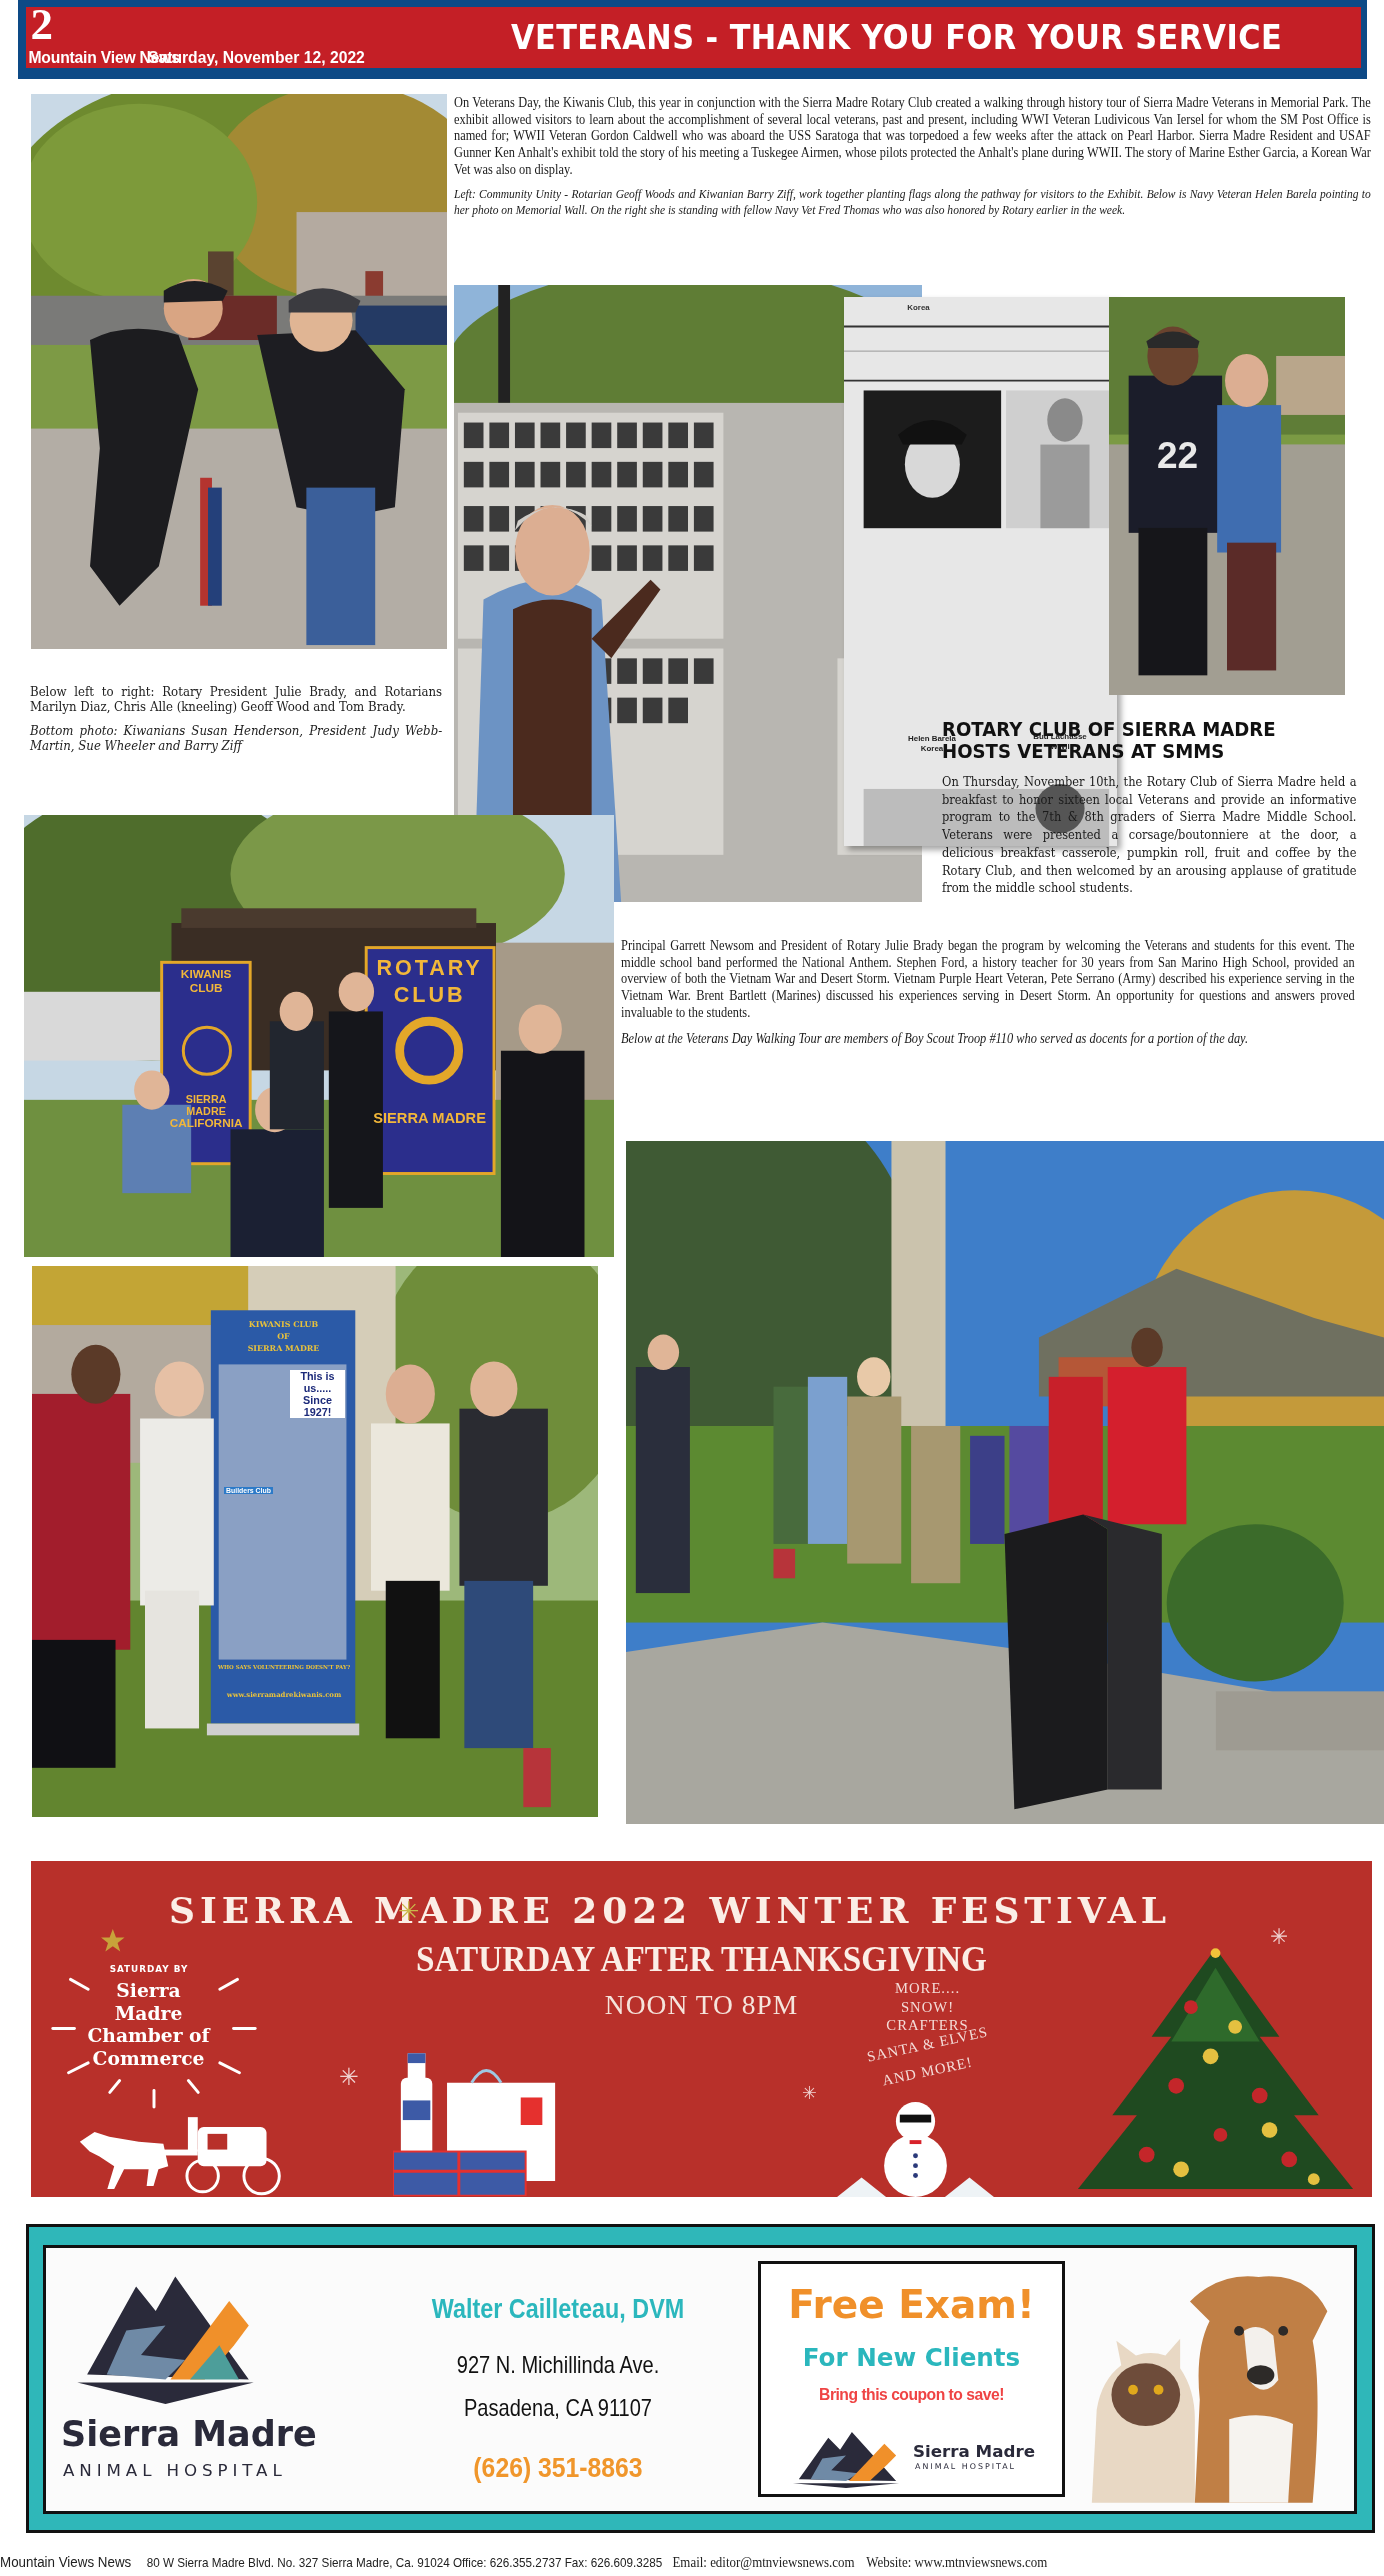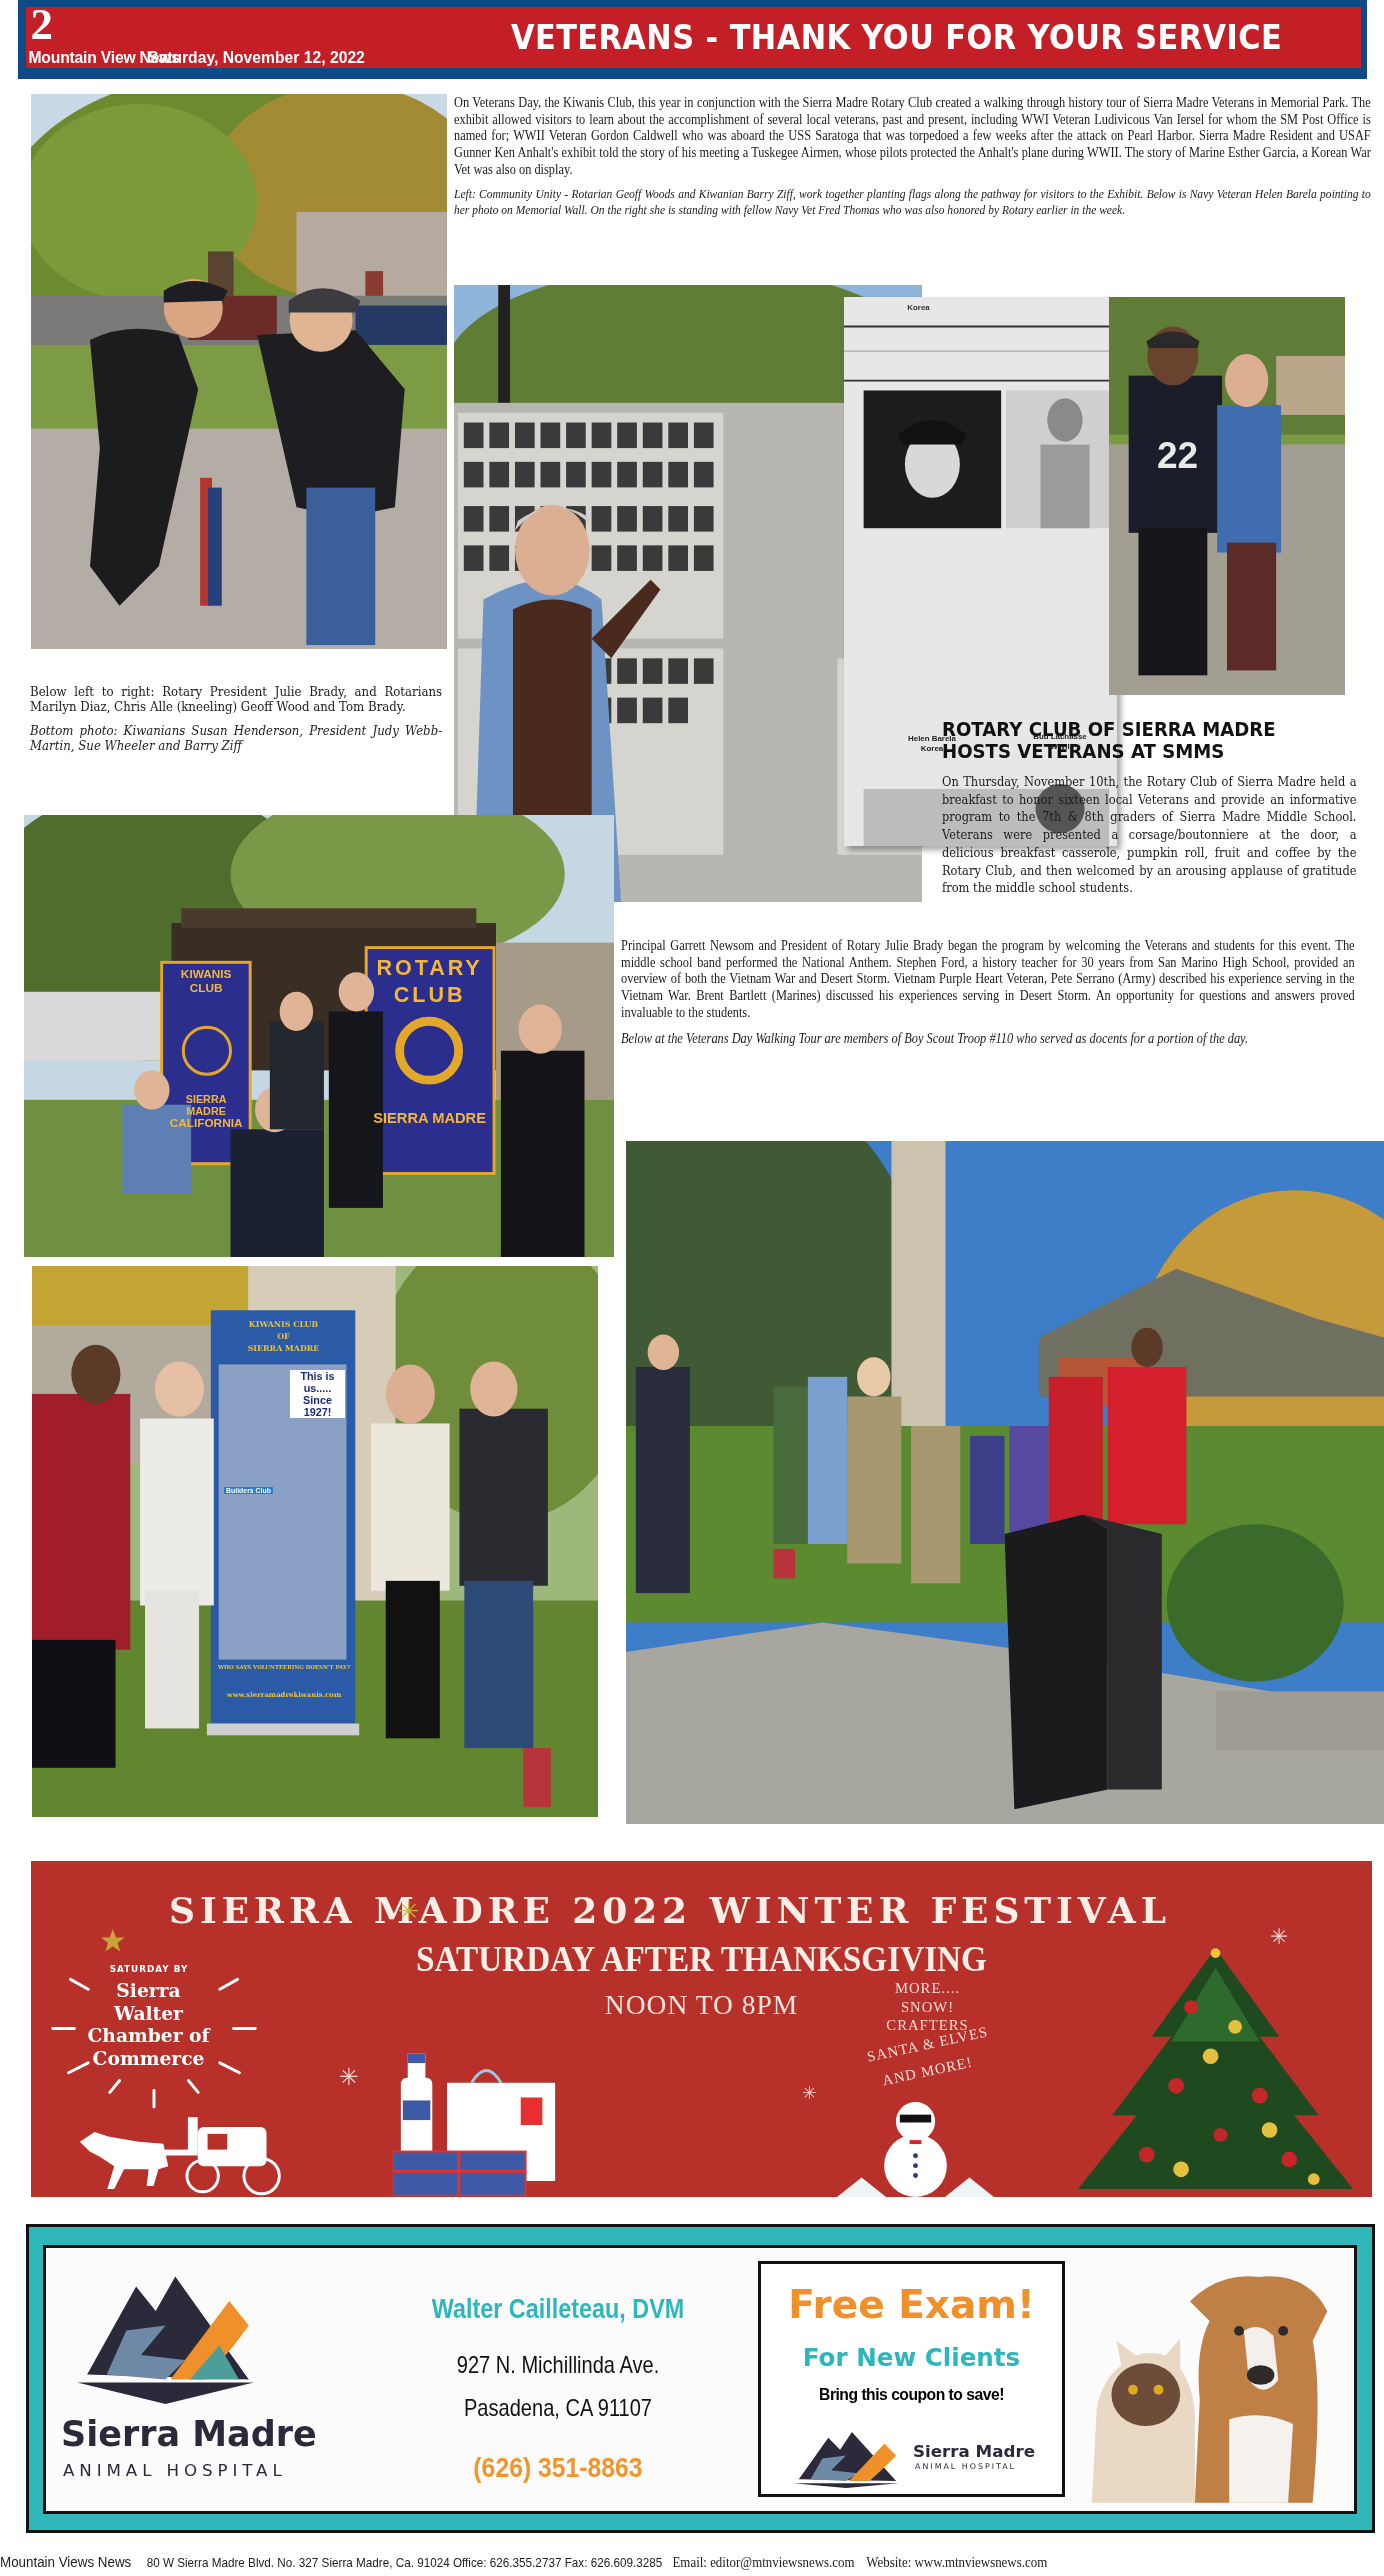--- a/index.html
+++ b/index.html
@@ -42,21 +42,21 @@
   .ad-outer { left: 25.6px; top: 2224px; width: 1349px; height: 309px; background: #2fb7b9; border: 3.9px solid #111; }
   .ad-inner { left: 43px; top: 2245px; width: 1314px; height: 269px; background: #fbfbfb; border: 3.9px solid #111; }
   .ad-logo-name { left: 61px; top: 2414px; font-family: "DejaVu Sans", sans-serif; font-weight: bold; font-size: 35px; color: #2a2a3a; }
   .ad-logo-sub { left: 63px; top: 2460px; font-family: "DejaVu Sans", sans-serif; font-size: 16.7px; letter-spacing: 4.9px; color: #2a2a3a; }
   .ad-dvm { left: 391px; top: 2293px; width: 334px; text-align: center; font-family: "Liberation Sans", sans-serif; font-weight: bold; font-size: 27.5px; color: #2bb7bd; transform: scaleX(0.85); }
   .ad-addr { left: 391px; width: 334px; text-align: center; font-family: "Liberation Sans", sans-serif; font-size: 23.6px; color: #111; transform: scaleX(0.85); }
   .ad-phone { left: 391px; top: 2452px; width: 334px; text-align: center; font-family: "Liberation Sans", sans-serif; font-weight: bold; font-size: 27.5px; color: #f0962b; transform: scaleX(0.9); }
   .coupon { left: 758px; top: 2261px; width: 307px; height: 236px; background: #fff; border: 3.9px solid #111; }
   .coupon-free { left: 0; top: 17.7px; width: 100%; text-align: center; font-family: "DejaVu Sans", sans-serif; font-weight: bold; font-size: 39px; color: #f0902a; }
   .coupon-new { left: 0; top: 79px; width: 100%; text-align: center; font-family: "DejaVu Sans", sans-serif; font-weight: bold; font-size: 24.6px; color: #2bb7bd; }
-  .coupon-bring { left: 0; top: 122px; width: 100%; text-align: center; font-family: "Liberation Sans", sans-serif; font-weight: bold; font-size: 15.7px; color: #000000; letter-spacing: -0.5px; }
+  .coupon-bring { left: 0; top: 122px; width: 100%; text-align: center; font-family: "Liberation Sans", sans-serif; font-weight: bold; font-size: 15.7px; color: #ef4444; letter-spacing: -0.5px; }
   .coupon-logo-name { left: 152px; top: 177px; font-family: "DejaVu Sans", sans-serif; font-weight: bold; font-size: 16.7px; color: #2a2a3a; }
   .coupon-logo-sub { left: 154px; top: 198px; font-family: "DejaVu Sans", sans-serif; font-size: 7.9px; letter-spacing: 2px; color: #2a2a3a; }
 
   
   .footer { left: 0; top: 2553px; width: 1384px; white-space: nowrap; font-family: "Liberation Sans", sans-serif; font-size: 13.3px; color: #222; transform: scaleX(0.88); transform-origin: left top; }
   .footer .pub { font-size: 15.2px; margin-right: 13.8px; }
   .footer .serifpart { font-family: "Liberation Serif", serif; font-size: 14.7px; }
 </style>
 </head>
 <body>
@@ -339,21 +339,21 @@
       <line x1="28" y1="130" x2="48" y2="120"></line>
         <line x1="202" y1="130" x2="182" y2="120"></line>
       <line x1="70" y1="150" x2="80" y2="138"></line>
         <line x1="160" y1="150" x2="150" y2="138"></line>
       <line x1="115" y1="148" x2="115" y2="165"></line>
     </g>
   </svg>
   <div class="abs sponsor-small">SATURDAY BY</div>
   <div class="abs sponsor-name">
     <div>Sierra</div>
-    <div>Walter</div>
+    <div>Madre</div>
     <div>Chamber of</div>
     <div>Commerce</div>
   </div>
 
   <svg class="abs" style="left:39px;top:251px;width:226px;height:84px;" viewBox="0 0 230 85">
     <g fill="#fff">
       <path d="M10 30 L25 20 L40 25 L70 30 L95 32 L100 55 L90 58 L85 75 L78 75 L80 58 L55 58 L45 78 L38 78 L45 55 L30 45 L20 40 Z"></path>
       <rect x="95" y="38" width="35" height="6"></rect>
       <rect x="130" y="15" width="70" height="40" rx="6"></rect>
       <rect x="120" y="5" width="10" height="35"></rect>

